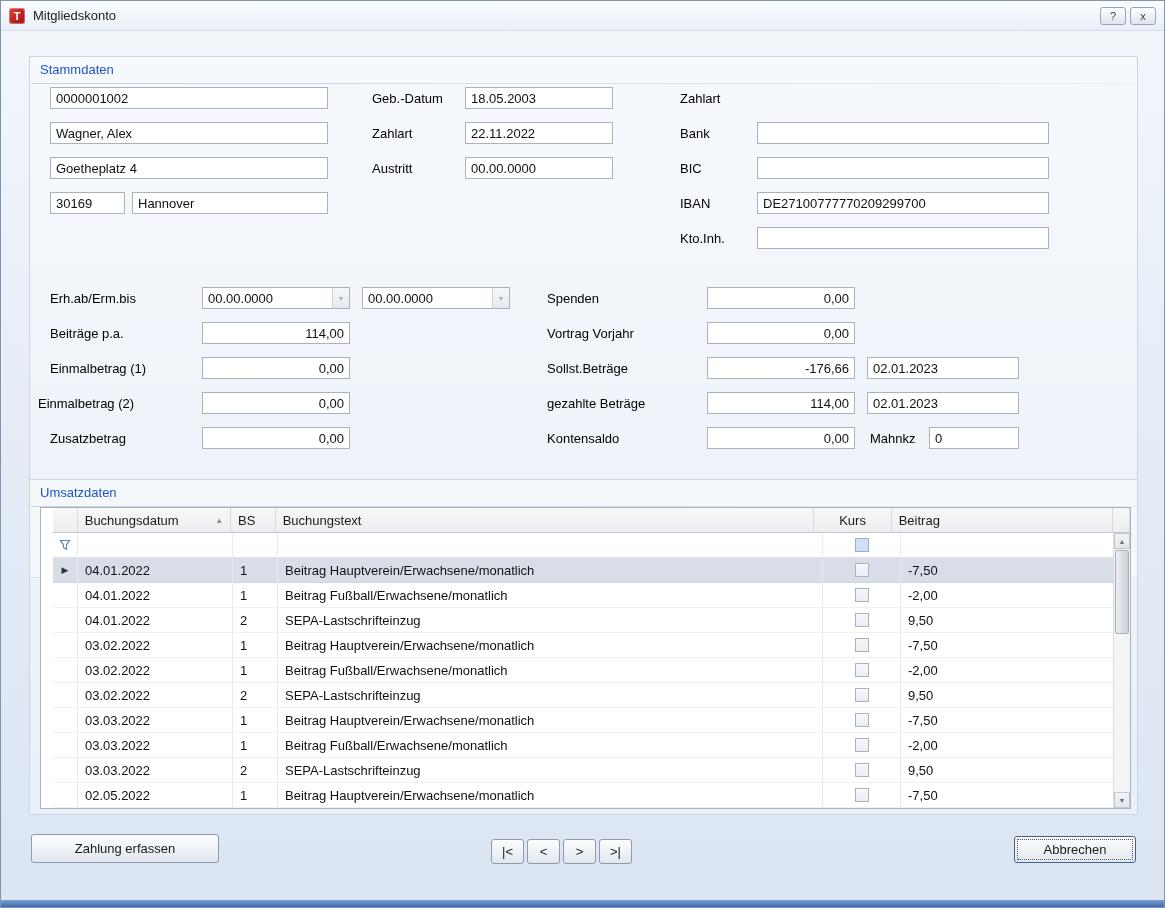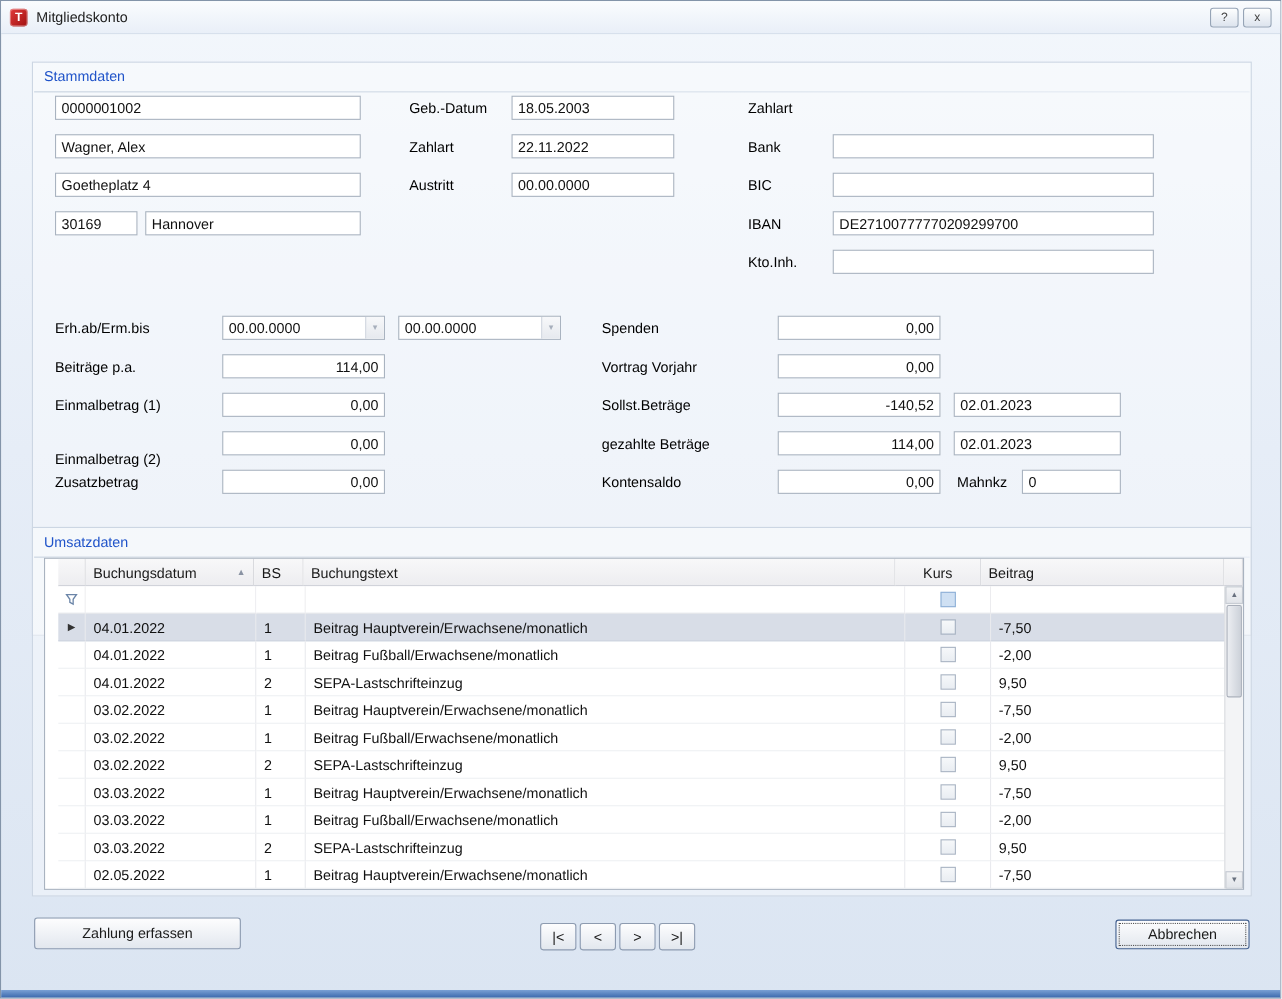--- a/index.html
+++ b/index.html
@@ -127,31 +127,31 @@
     </div>
     <div class="fld combo" style="left:332px;top:230px;width:148px;">
       <span class="cval">00.00.0000</span>
       <span class="arrow">▼</span>
     </div>
 
     <div class="lbl" style="left:20px;top:269px;">Beiträge p.a.</div>
     <div class="fld num" style="left:172px;top:265px;width:148px;">114,00</div>
     <div class="lbl" style="left:20px;top:304px;">Einmalbetrag (1)</div>
     <div class="fld num" style="left:172px;top:300px;width:148px;">0,00</div>
-    <div class="lbl" style="left:20px;top:339px;margin-top:14px;">Einmalbetrag (2)</div>
+    <div class="lbl" style="left:8px;top:339px;">Einmalbetrag (2)</div>
     <div class="fld num" style="left:172px;top:335px;width:148px;">0,00</div>
     <div class="lbl" style="left:20px;top:374px;">Zusatzbetrag</div>
     <div class="fld num" style="left:172px;top:370px;width:148px;">0,00</div>
 
     <div class="lbl" style="left:517px;top:234px;">Spenden</div>
     <div class="fld num" style="left:677px;top:230px;width:148px;">0,00</div>
     <div class="lbl" style="left:517px;top:269px;">Vortrag Vorjahr</div>
     <div class="fld num" style="left:677px;top:265px;width:148px;">0,00</div>
     <div class="lbl" style="left:517px;top:304px;">Sollst.Beträge</div>
-    <div class="fld num" style="left:677px;top:300px;width:148px;">-140,52</div>
+    <div class="fld num" style="left:677px;top:300px;width:148px;">-176,66</div>
     <div class="fld" style="left:837px;top:300px;width:152px;">02.01.2023</div>
     <div class="lbl" style="left:517px;top:339px;">gezahlte Beträge</div>
     <div class="fld num" style="left:677px;top:335px;width:148px;">114,00</div>
     <div class="fld" style="left:837px;top:335px;width:152px;">02.01.2023</div>
     <div class="lbl" style="left:517px;top:374px;">Kontensaldo</div>
     <div class="fld num" style="left:677px;top:370px;width:148px;">0,00</div>
     <div class="lbl" style="left:840px;top:374px;">Mahnkz</div>
     <div class="fld" style="left:899px;top:370px;width:90px;">0</div>
   </div>
 

